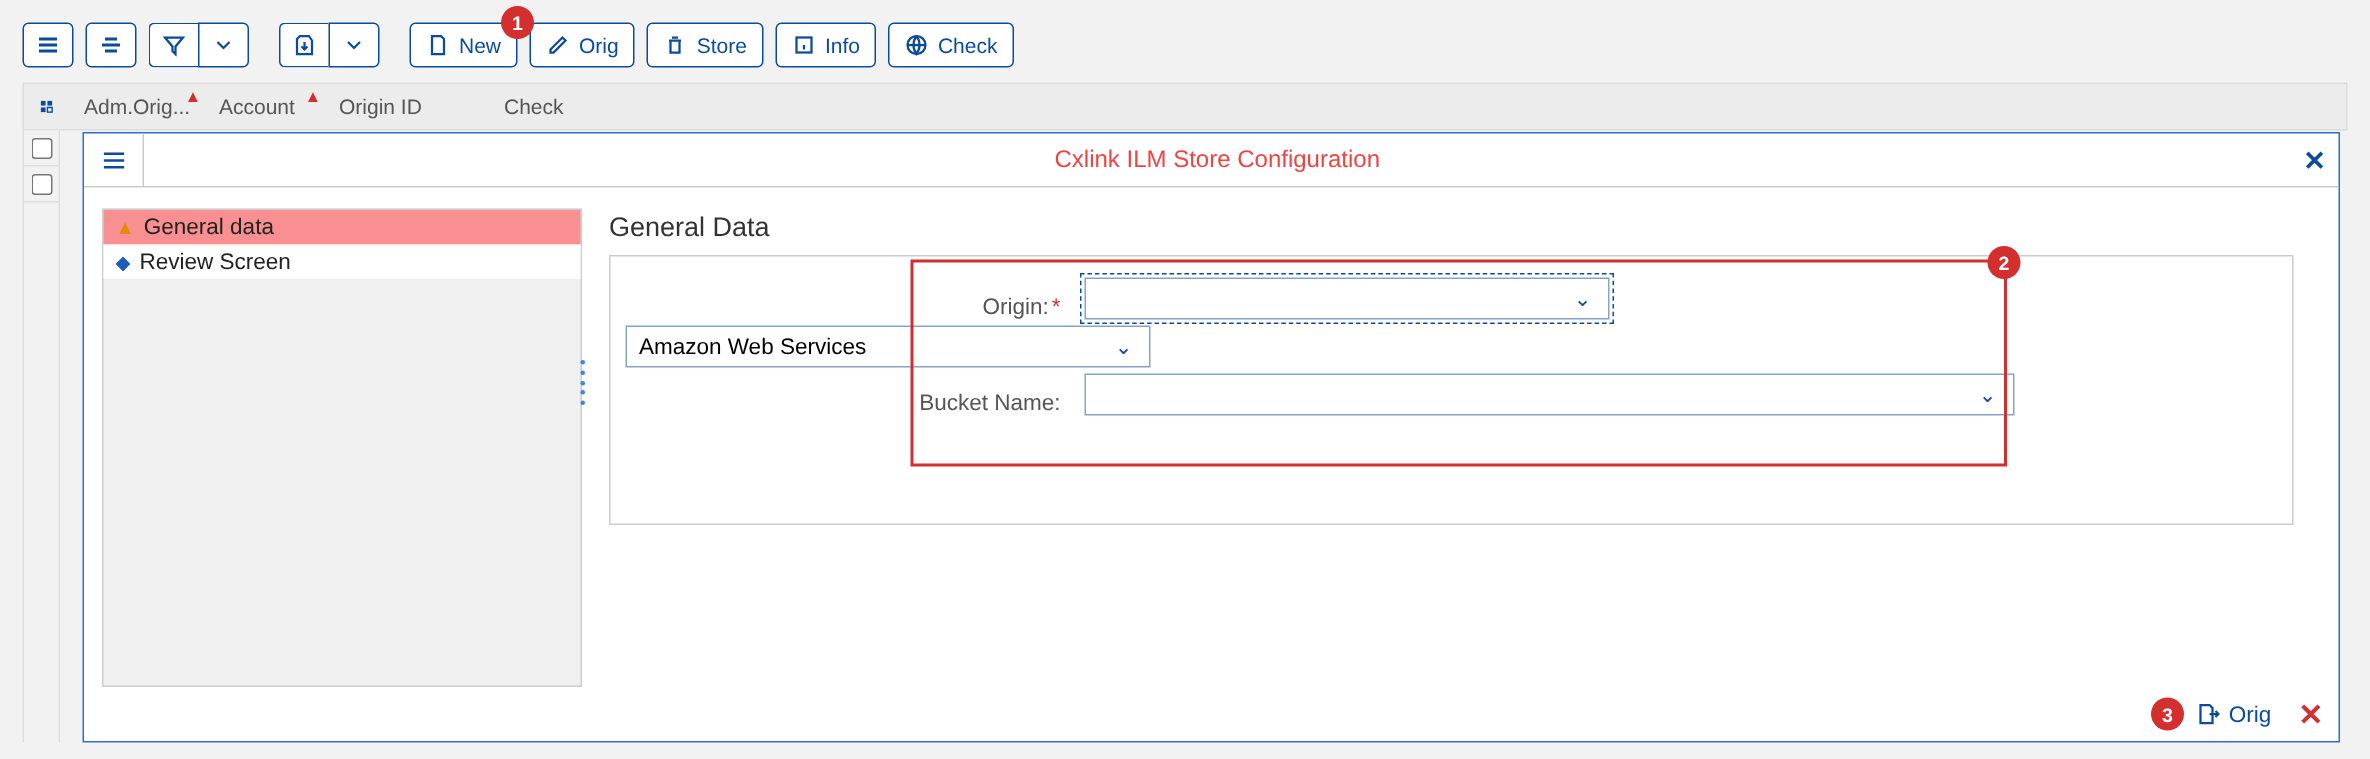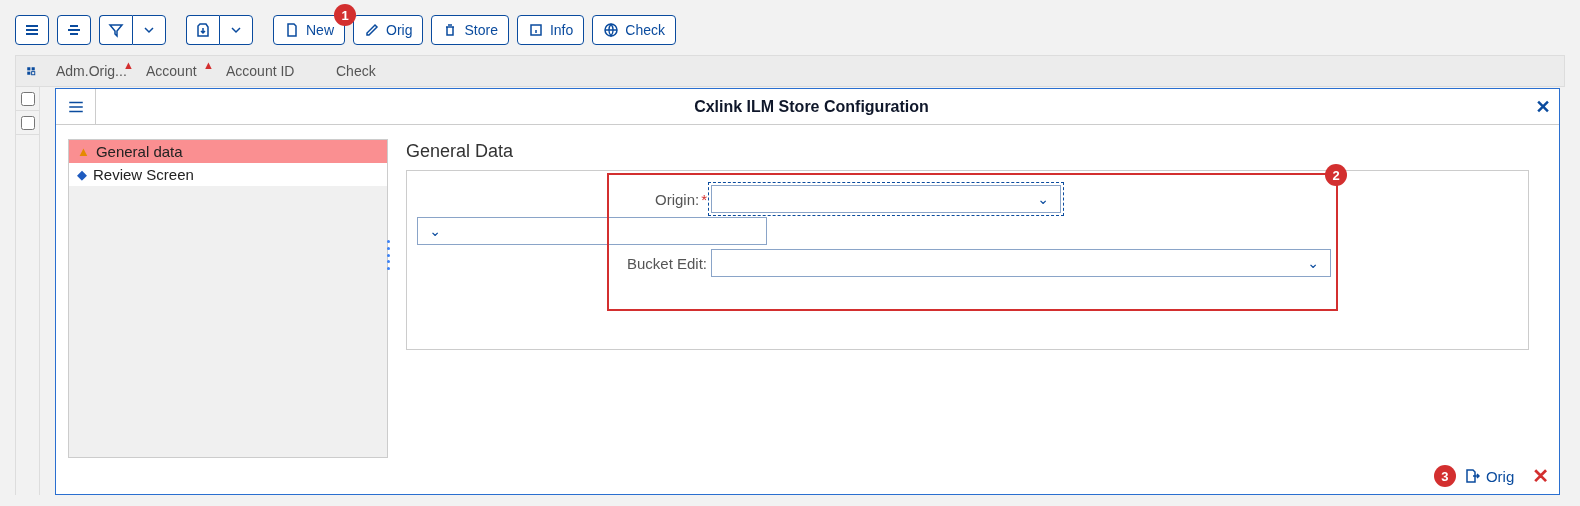--- a/index.html
+++ b/index.html
@@ -51,21 +51,21 @@
     background: #fff; border: 1px solid #2a6fd0; display: flex; flex-direction: column;
   }
   .dialog-header {
     height: 36px; display:flex; align-items:center; border-bottom: 1px solid #ccc;
     position: relative;
   }
   .dlg-menu-btn {
     width: 40px; height: 100%; display:flex; align-items:center; justify-content:center;
     border-right: 1px solid #ccc; cursor:pointer; color:#0a4b9e;
   }
-  .dlg-title { flex:1; text-align:center; color:#0f172a; font-size: 16px; font-weight: bold; }
+  .dlg-title { flex:1; text-align:center; color:#ef4444; font-size: 16px; }
   .dlg-close { width: 32px; text-align:center; color:#0a4b9e; cursor:pointer; font-size:18px; font-weight:bold; }
 
   .dialog-body { flex:1; display:flex; overflow:hidden; padding: 14px 12px 0 12px; }
   .nav {
     width: 320px; border:1px solid #ccc; background:#f0f0f0; position:relative;
   }
   .nav-item {
     display:flex; align-items:center; gap:6px; padding:3px 8px; font-size:15px; color:#222; cursor:pointer;
   }
   .nav-item.active { background:#fa8f91; }
@@ -80,21 +80,21 @@
   .form-area { flex:1; padding: 0 18px; position:relative; }
   .section-title { font-size:18px; color:#333; margin: 2px 0 8px 0; }
   .form-box {
     border:1px solid #ccc; padding: 10px 10px 60px 10px; position:relative; min-height: 180px;
   }
   .highlight-box {
     position:absolute; border:2px solid #d32f2f; pointer-events:none; z-index:20;
     top: 2px; left: 200px; right: 190px; height: 138px;
   }
   .form-row {
-    display:flex; align-items:center; gap:4px; margin: 4px 0;
+    display:flex; align-items:flex-end; gap:16px; margin: 4px 0;
   }
   .form-label {
     width: 290px; text-align:right; color:#555; font-size:15px;
   }
   .req { color:#d32f2f; margin-left:2px; }
   .combo {
     border:1px solid #8aa4c8; height:28px; display:flex; align-items:center;
     padding: 0 6px; position:relative; background:#fff;
   }
   .combo input { border:none; outline:none; flex:1; font-size:15px; background:transparent; }
@@ -224,21 +224,21 @@
       </div>
       <div class="grid-col" style="width:90px">
         <span>Adm.Orig...</span>
         <span class="sort-indicator">▲</span>
       </div>
       <div class="grid-col" style="width:80px">
         <span>Account</span>
         <span class="sort-indicator">▲</span>
       </div>
       <div class="grid-col" style="width:110px">
-        <span>Account ID</span>
+        <span>Origin ID</span>
       </div>
       <div class="grid-col" style="width:60px">
         <span>Check</span>
       </div>
     </div>
 
     <div class="row-prefix">
       <div class="row-check">
           <input type="checkbox" style="">
         </div>
@@ -290,27 +290,28 @@
                 <span>Origin:</span><span class="req">*</span>
               </div>
               <div class="combo focused w-350">
                 <input value="" style="">
                 <span class="combo-dd">⌄</span>
               </div>
             </div>
 
             <div class="form-row">
               <div class="combo w-350">
+                <input value="Amazon Web Services" style="">
                 <span class="combo-dd">⌄</span>
               </div>
             </div>
 
             <div class="form-row">
               <div class="form-label">
-                <span>Bucket Edit:</span>
+                <span>Bucket Name:</span>
               </div>
               <div class="combo w-620">
                 <input value="" style="">
                 <span class="combo-dd">⌄</span>
               </div>
             </div>
 
           </div>
         </div>
       </div>

